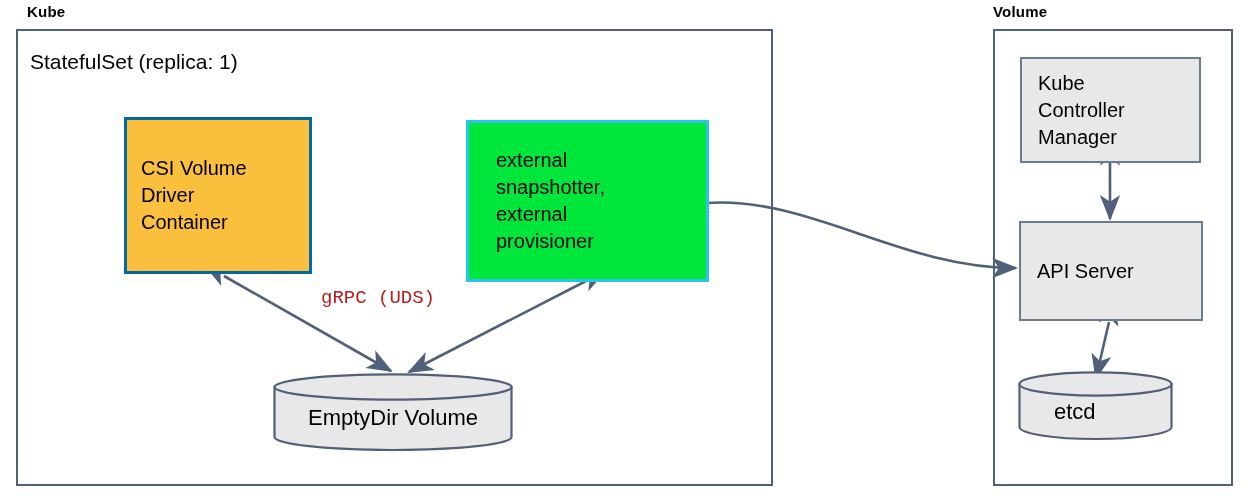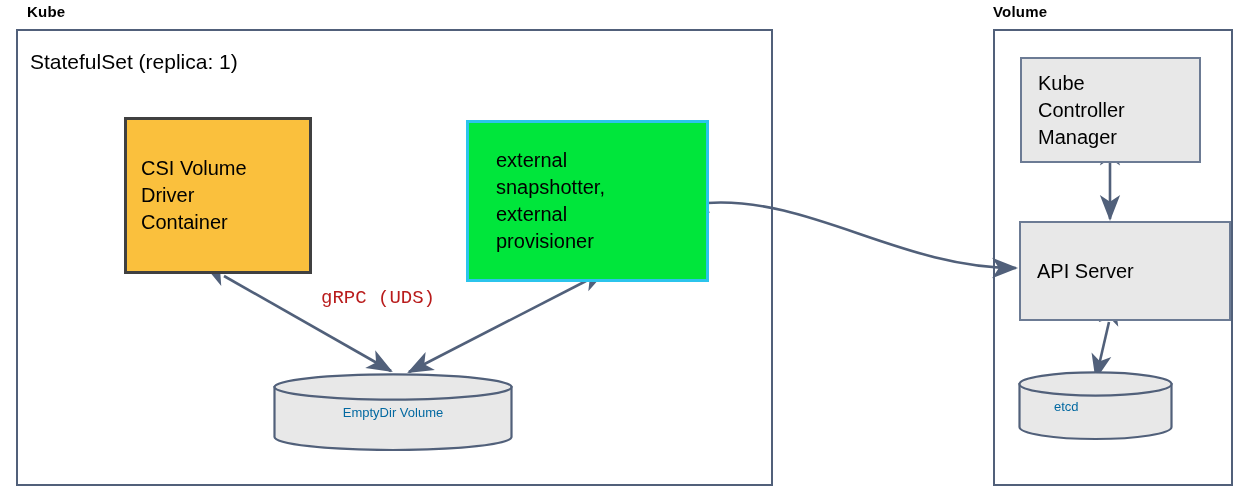--- a/index.html
+++ b/index.html
@@ -56,41 +56,41 @@
   }
   .node-box .node-text {
     font-size: 20px;
     line-height: 1.35;
     color: #000000;
     padding-left: 14px;
     white-space: pre-line;
   }
   .box-csi {
     background: #FAC03D;
-    border: 3px solid #404040;
+    border: 3px solid #0369a1;
   }
   .box-external {
     background: #00E63B;
     border: 3px solid #2BC4EC;
     padding-left: 13px;
   }
   .box-gray {
     background: #E8E8E8;
     border: 2px solid #6C7B94;
   }
   .box-gray .node-text { padding-left: 16px; }
   .cylinder {
     position: absolute;
   }
   .cylinder .cyl-label {
     position: absolute;
     left: 0; right: 0;
     text-align: center;
-    font-size: 13px;
-    color: #0369a1;
+    font-size: 22px;
+    color: #000000;
     white-space: nowrap;
   }
   .edge-label {
     position: absolute;
     font-size: 19px;
     color: #b91c1c;
     white-space: nowrap;
     font-family: Liberation Mono, monospace;
   }
 </style>
@@ -162,21 +162,21 @@
     </svg>
     <div class="cyl-label" style="top:32px;">EmptyDir Volume</div>
   </div>
 
   <div class="node-box box-gray" style="left:1020px; top:57px; width:181px; height:106px;">
     <div class="node-text">Kube
 Controller
 Manager</div>
   </div>
 
-  <div class="node-box box-gray" style="left:1019px; top:221px; width:212px; height:100px;">
+  <div class="node-box box-gray" style="left:1019px; top:221px; width:184px; height:100px;">
     <div class="node-text">API Server</div>
   </div>
 
   <div class="cylinder" style="left:1018px; top:371px; width:155px; height:70px;">
     <svg width="155" height="70" viewBox="0 0 155 70">
       <path d="M1.5,13 L1.5,56 A 76 12 0 0 0 153.5,56 L153.5,13 Z" fill="#E8E8E8" stroke="#51607A" stroke-width="2.2"></path>
       <ellipse cx="77.5" cy="13" rx="76" ry="11.6" fill="#E8E8E8" stroke="#51607A" stroke-width="2.2"></ellipse>
     </svg>
     <div class="cyl-label" style="top:28px; text-align:left; padding-left:36px;">etcd</div>
   </div>

